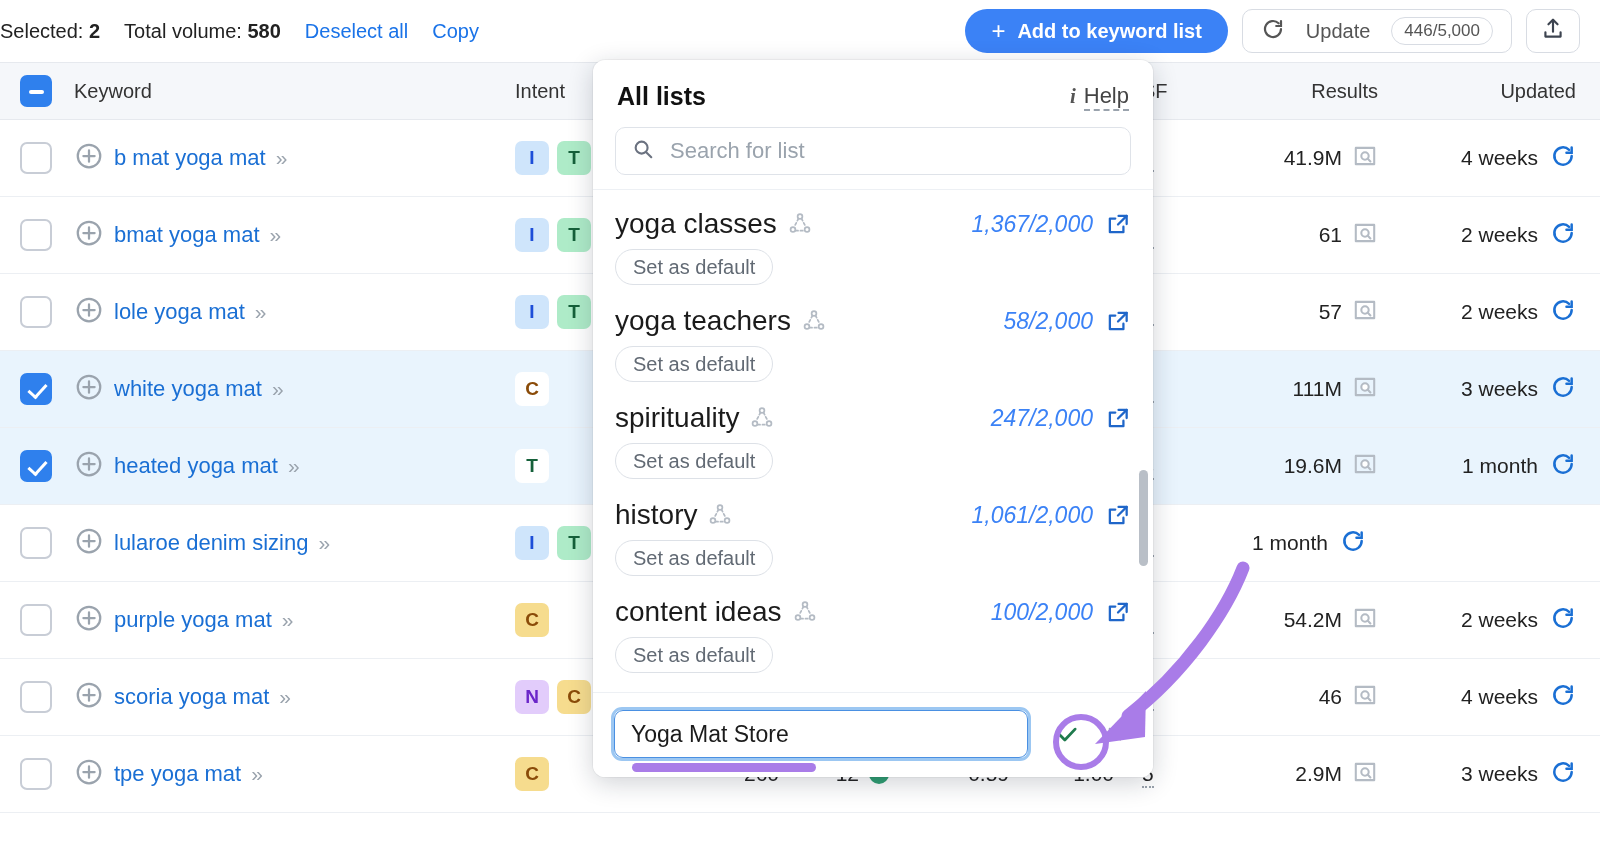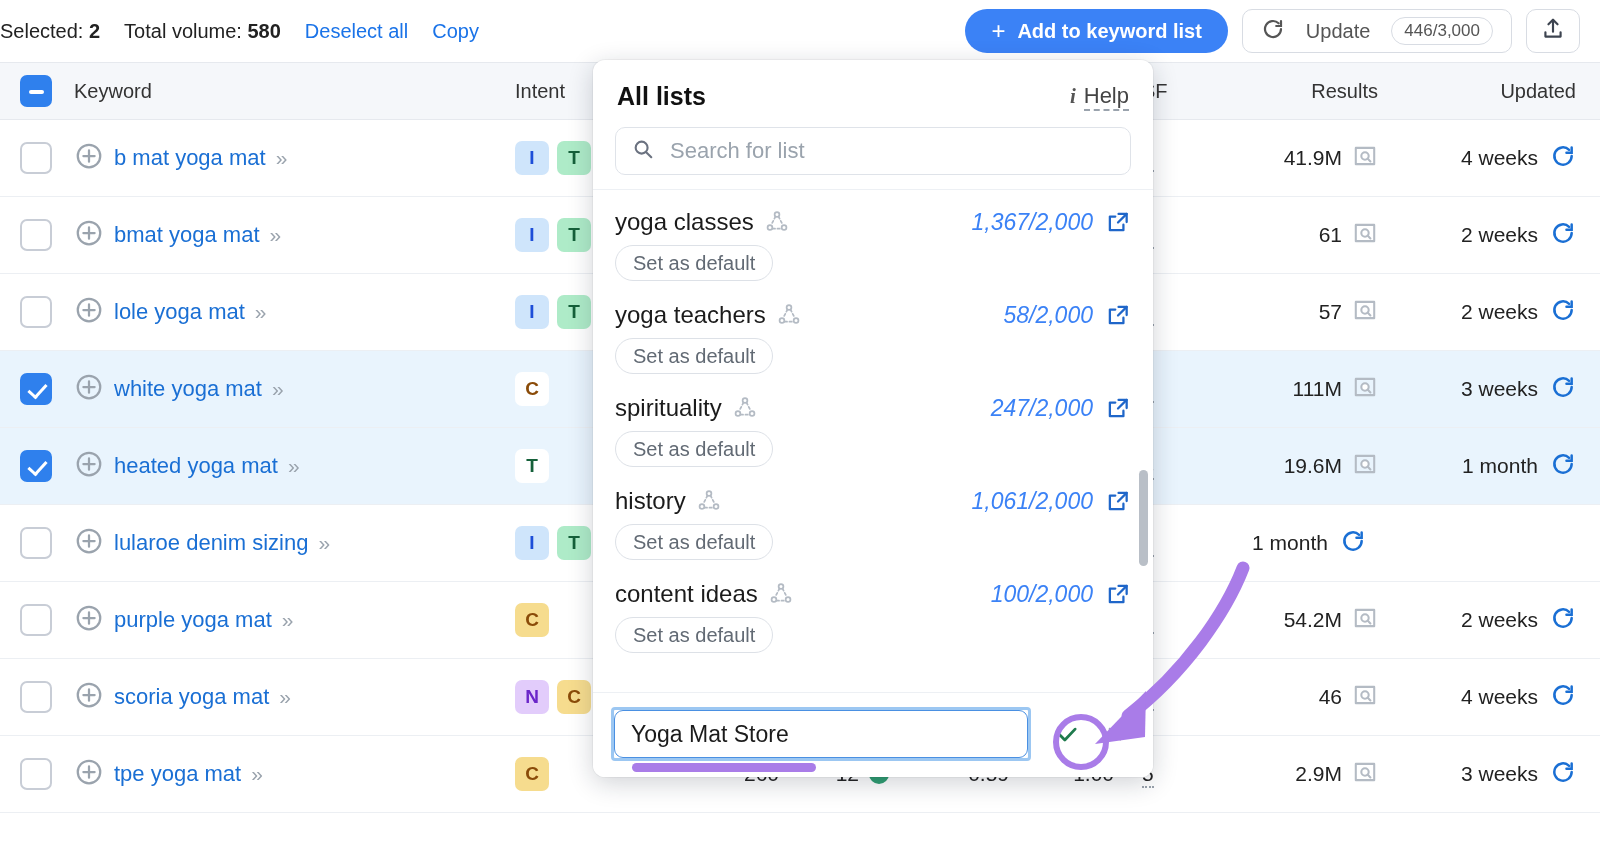--- a/index.html
+++ b/index.html
@@ -129,39 +129,39 @@
     font-family:"Liberation Sans", sans-serif; background:transparent;
   }
   #pop-search input::placeholder{ color:#9aa3ad; }
   #pop-list{
     flex:1; overflow:hidden; position:relative;
     border-top:1px solid #edf0f4;
     padding:6px 0 0 0;
   }
   .list-item{ padding:12px 22px 8px 22px; }
   .li-row{ display:flex; align-items:center; }
-  .li-name{ font-size:24px; color:#1b1b1b; }
+  .li-name{ font-size:28px; color:#1b1b1b; }
   .share-ic{ margin-left:10px; display:inline-flex; }
   .li-count{ margin-left:auto; font-size:23px; color:#3b82f6; cursor:pointer;font-style:italic; }
   .ext-ic{ margin-left:12px; display:inline-flex; cursor:pointer; }
   .setdef{
     margin-top:9px; display:inline-flex; align-items:center;
     height:36px; padding:0 17px; border:1px solid #dde1e7; border-radius:18px;
     font-size:20px; color:#626a74; cursor:pointer; background:#fff;
   }
   #pop-scroll{
     position:absolute; right:5px; top:280px; width:9px; height:96px;
     background:#b9bfc7; border-radius:5px; cursor:pointer;
   }
   #pop-foot{
     border-top:1px solid #edf0f4; padding:14px 18px 16px 18px;
     display:flex; align-items:center; gap:6px; background:#fff;
   }
   #newlist-box{
-    position:relative; flex:1; border:3px solid #9cc7f2; border-radius:4px;
+    position:relative; flex:1; border:3px solid #9cc7f2; border-radius:11px;
   }
   #newlist-inner{
     border:1px solid #4a90e2; border-radius:9px; height:48px;
     display:flex; align-items:center; padding:0 14px; background:#fff;
   }
   #newlist-inner input{
     border:none; outline:none; width:100%; font-size:23px; color:#1b1b1b;
     font-family:"Liberation Sans", sans-serif; background:transparent;
   }
   #confirm-btn{
@@ -209,21 +209,21 @@
     </button>
 
     <button id="update-btn">
       <span>
         <svg width="24" height="24" viewBox="0 0 24 24" fill="none" stroke="#555" stroke-width="2.2" stroke-linecap="round">
           <path d="M20 12a8 8 0 1 1-2.4-5.7"></path>
           <path d="M20 4.2V9h-4.8"></path>
         </svg>
       </span>
       <span>Update</span>
-      <span class="pill">446/3,000</span>
+      <span class="pill">446/5,000</span>
     </button>
 
     <div id="export-btn">
       <span>
         <svg width="26" height="26" viewBox="0 0 24 24" fill="none" stroke="#3d4450" stroke-width="2" stroke-linecap="round" stroke-linejoin="round">
           <path d="M12 3.5v11"></path>
             <path d="M7.8 7.7 12 3.5l4.2 4.2"></path>
           <path d="M5 15v4h14v-4"></path>
         </svg>
       </span>

